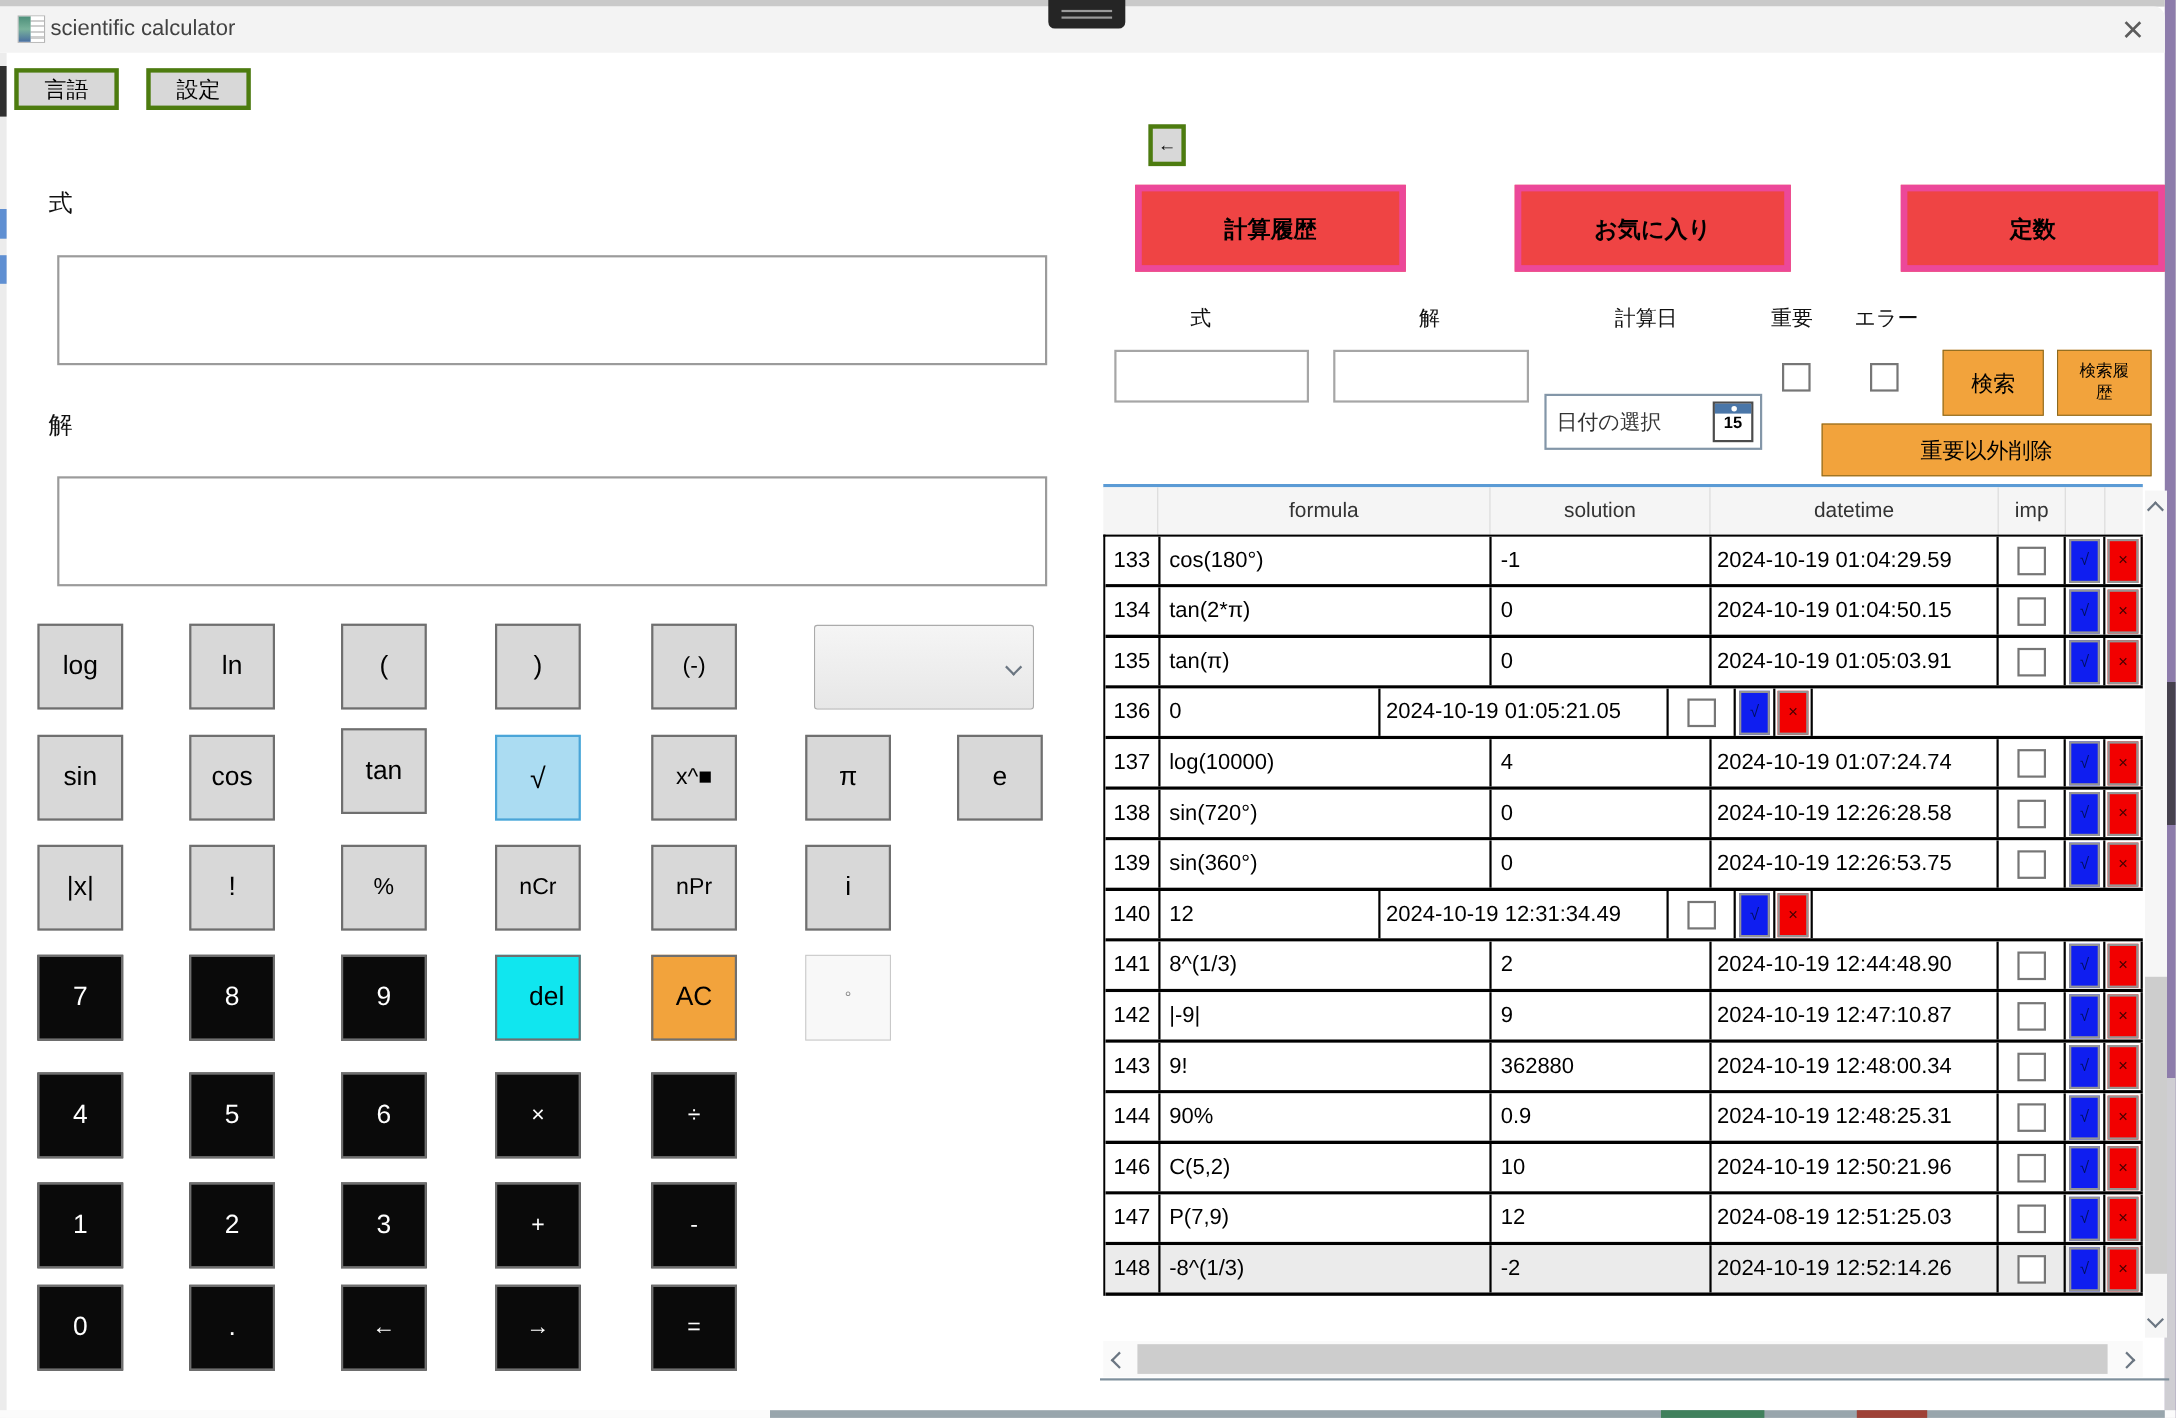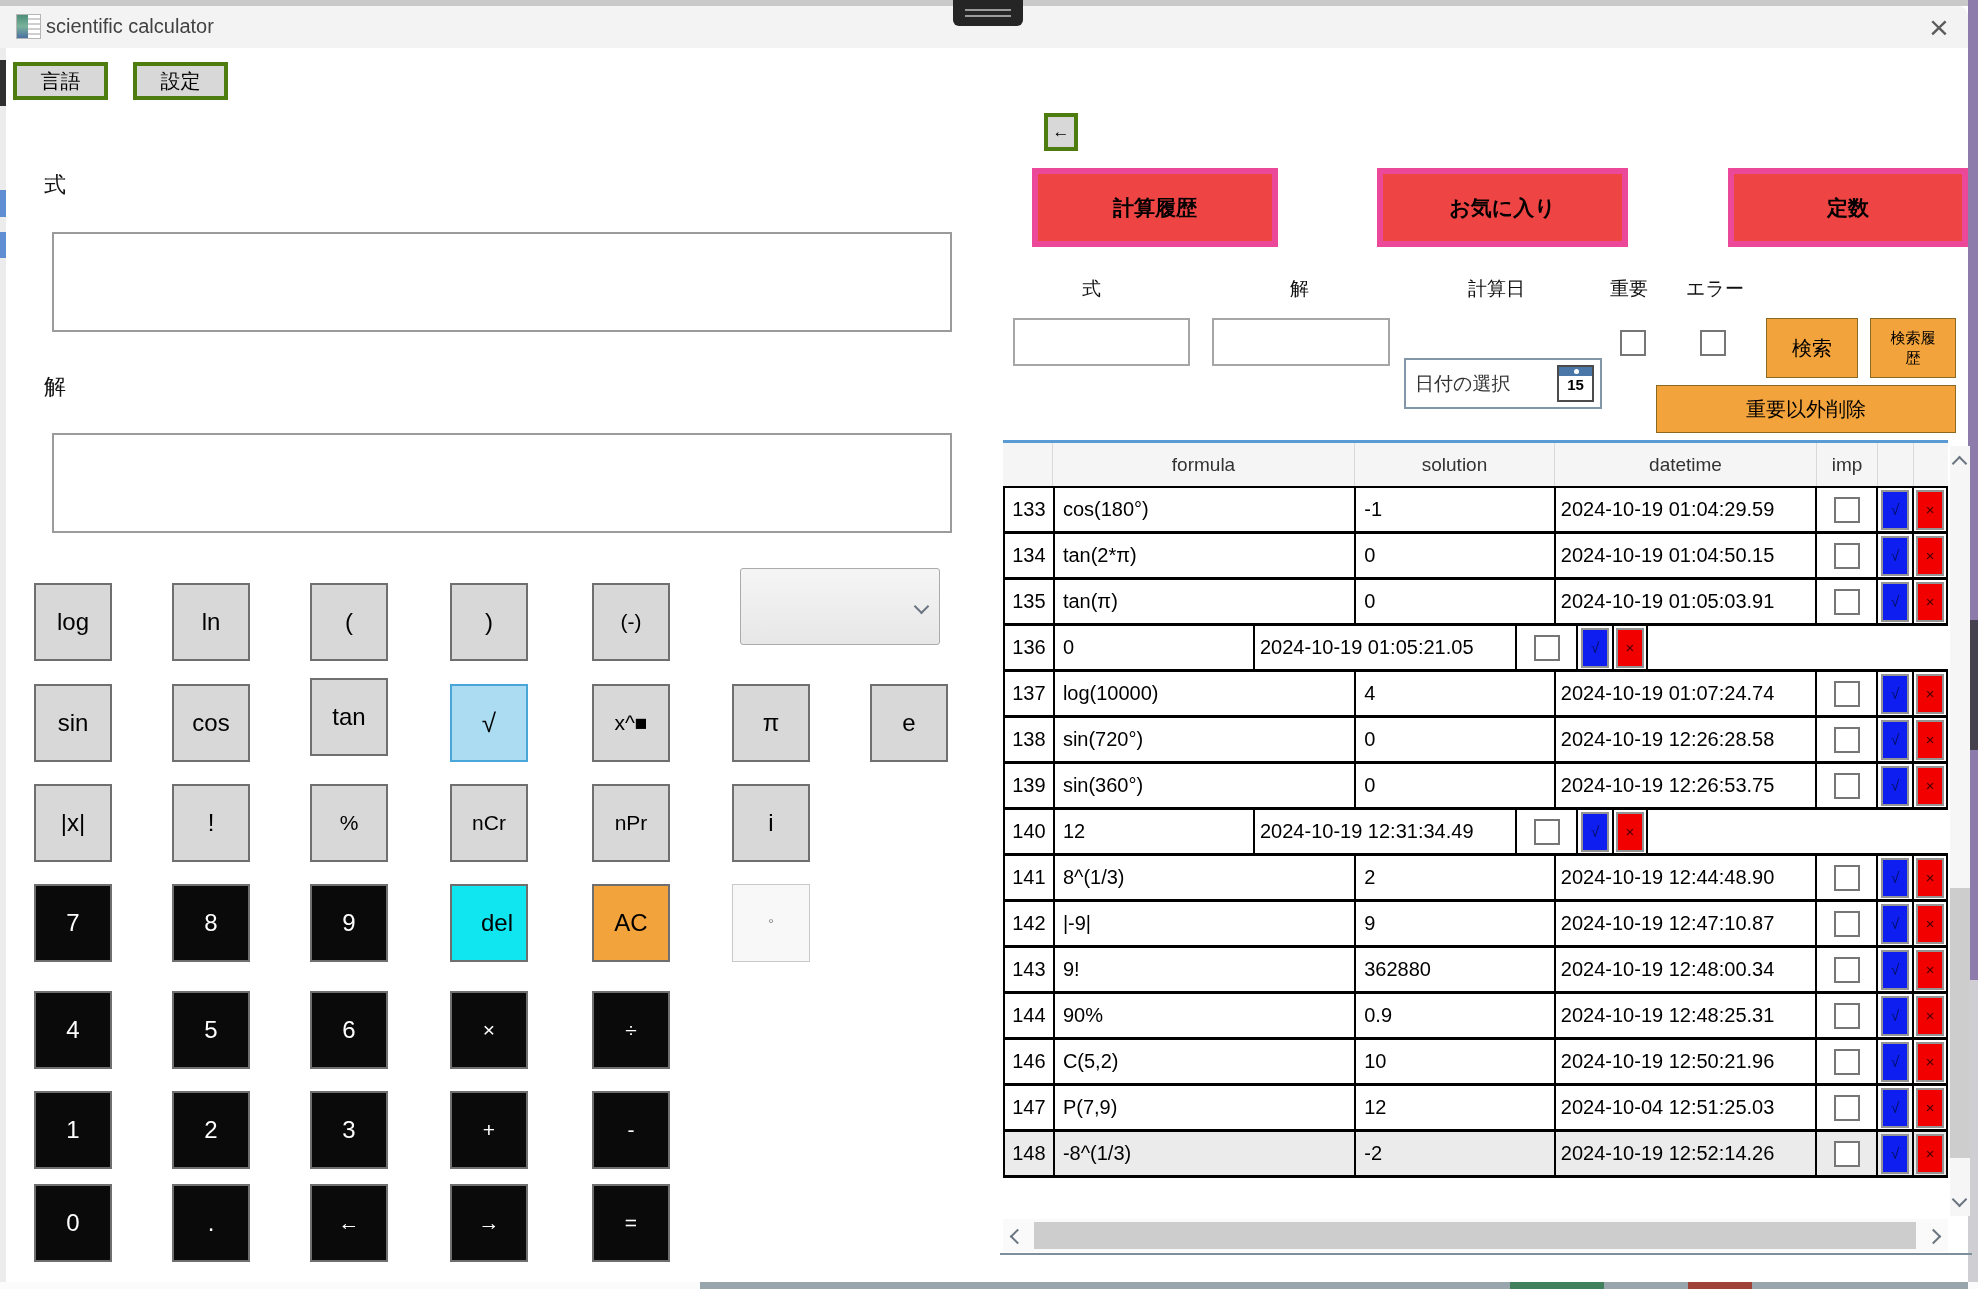--- a/index.html
+++ b/index.html
@@ -30,21 +30,21 @@
   .taskbar .t2{position:absolute;left:1510px;top:0;width:94px;height:7px;background:#40805c;}
   .taskbar .t3{position:absolute;left:1688px;top:0;width:64px;height:7px;background:#9e4136;}
   
   .menubtn{background:#d8d8d8;border:4px solid #4d7c0f;display:flex;align-items:center;justify-content:center;
            font-size:20px;cursor:default;}
   
   .fieldlabel{font-size:22px;color:#111;}
   .bigbox{background:#fff;border:2px solid #9b9b9b;}
   
   .key{position:absolute;box-sizing:border-box;width:78px;height:78px;background:#d8d8d8;border:2px solid #6f6f6f;
-       display:flex;align-items:center;justify-content:center;font-size:24px;margin-top:16px;}
+       display:flex;align-items:center;justify-content:center;font-size:24px;}
   .key.dark{background:#0a0a0a;color:#fff;border-color:#6f6f6f;}
   .key.blue{background:#abdcf2;border-color:#4aa5d8;font-size:26px;}
   .key.cyan{background:#10e6ef;}
   .key.orange{background:#f2a33c;}
   .key.ghost{background:#f8f8f8;border:1px solid #c9c9c9;color:#8a8a8a;font-size:15px;}
   .key.op{font-size:21px;}
   .combo{background:linear-gradient(#f5f5f5,#e7e7e7);border:1px solid #ababab;border-radius:3px;}
   
   .tabbtn{background:#ef4444;border:6px solid #ec4899;display:flex;align-items:center;justify-content:center;
           font-size:21px;font-weight:bold;}
@@ -407,21 +407,21 @@
           <span class="btn-check">√</span>
         </div>
       <div class="c w-del">
           <span class="btn-del">×</span>
         </div>
     </div>
       <div class="trow">
       <div class="c w-num">147</div>
       <div class="c w-for">P(7,9)</div>
       <div class="c w-sol">12</div>
-      <div class="c w-dat">2024-10-04 12:51:25.03</div>
+      <div class="c w-dat">2024-08-19 12:51:25.03</div>
       <div class="c w-imp">
           <span class="cb"></span>
         </div>
       <div class="c w-chk">
           <span class="btn-check">√</span>
         </div>
       <div class="c w-del">
           <span class="btn-del">×</span>
         </div>
     </div>

